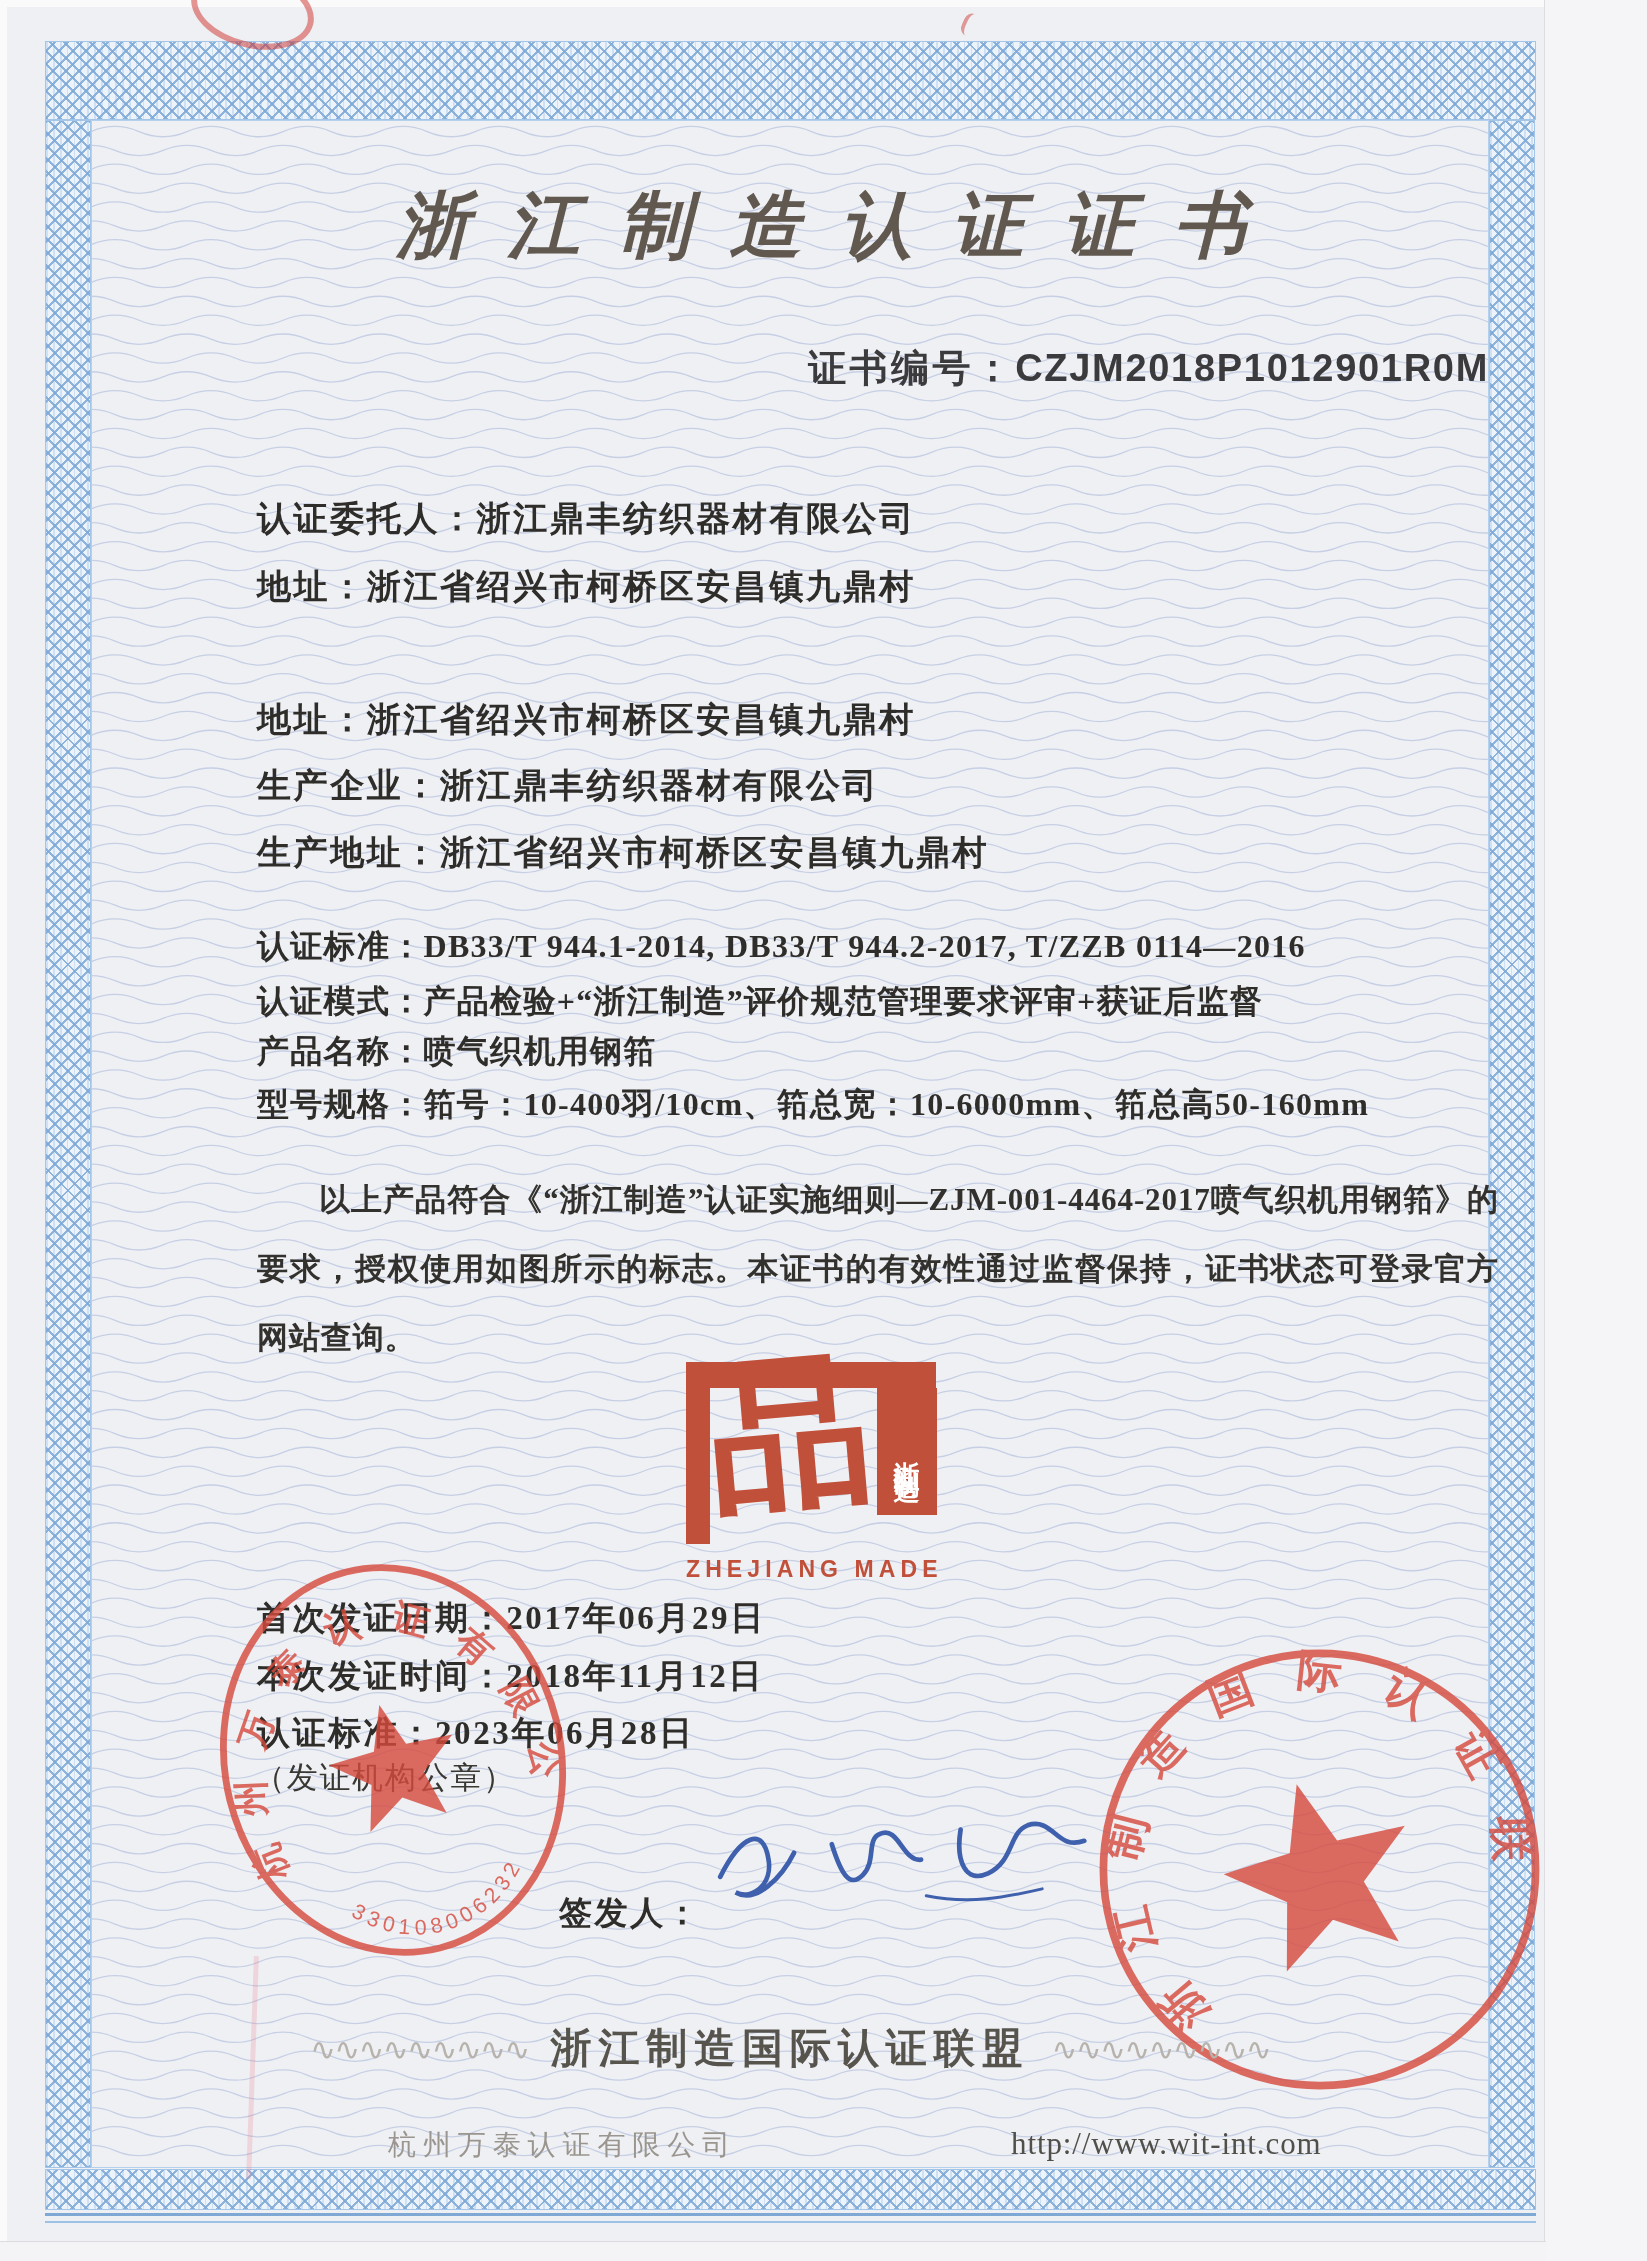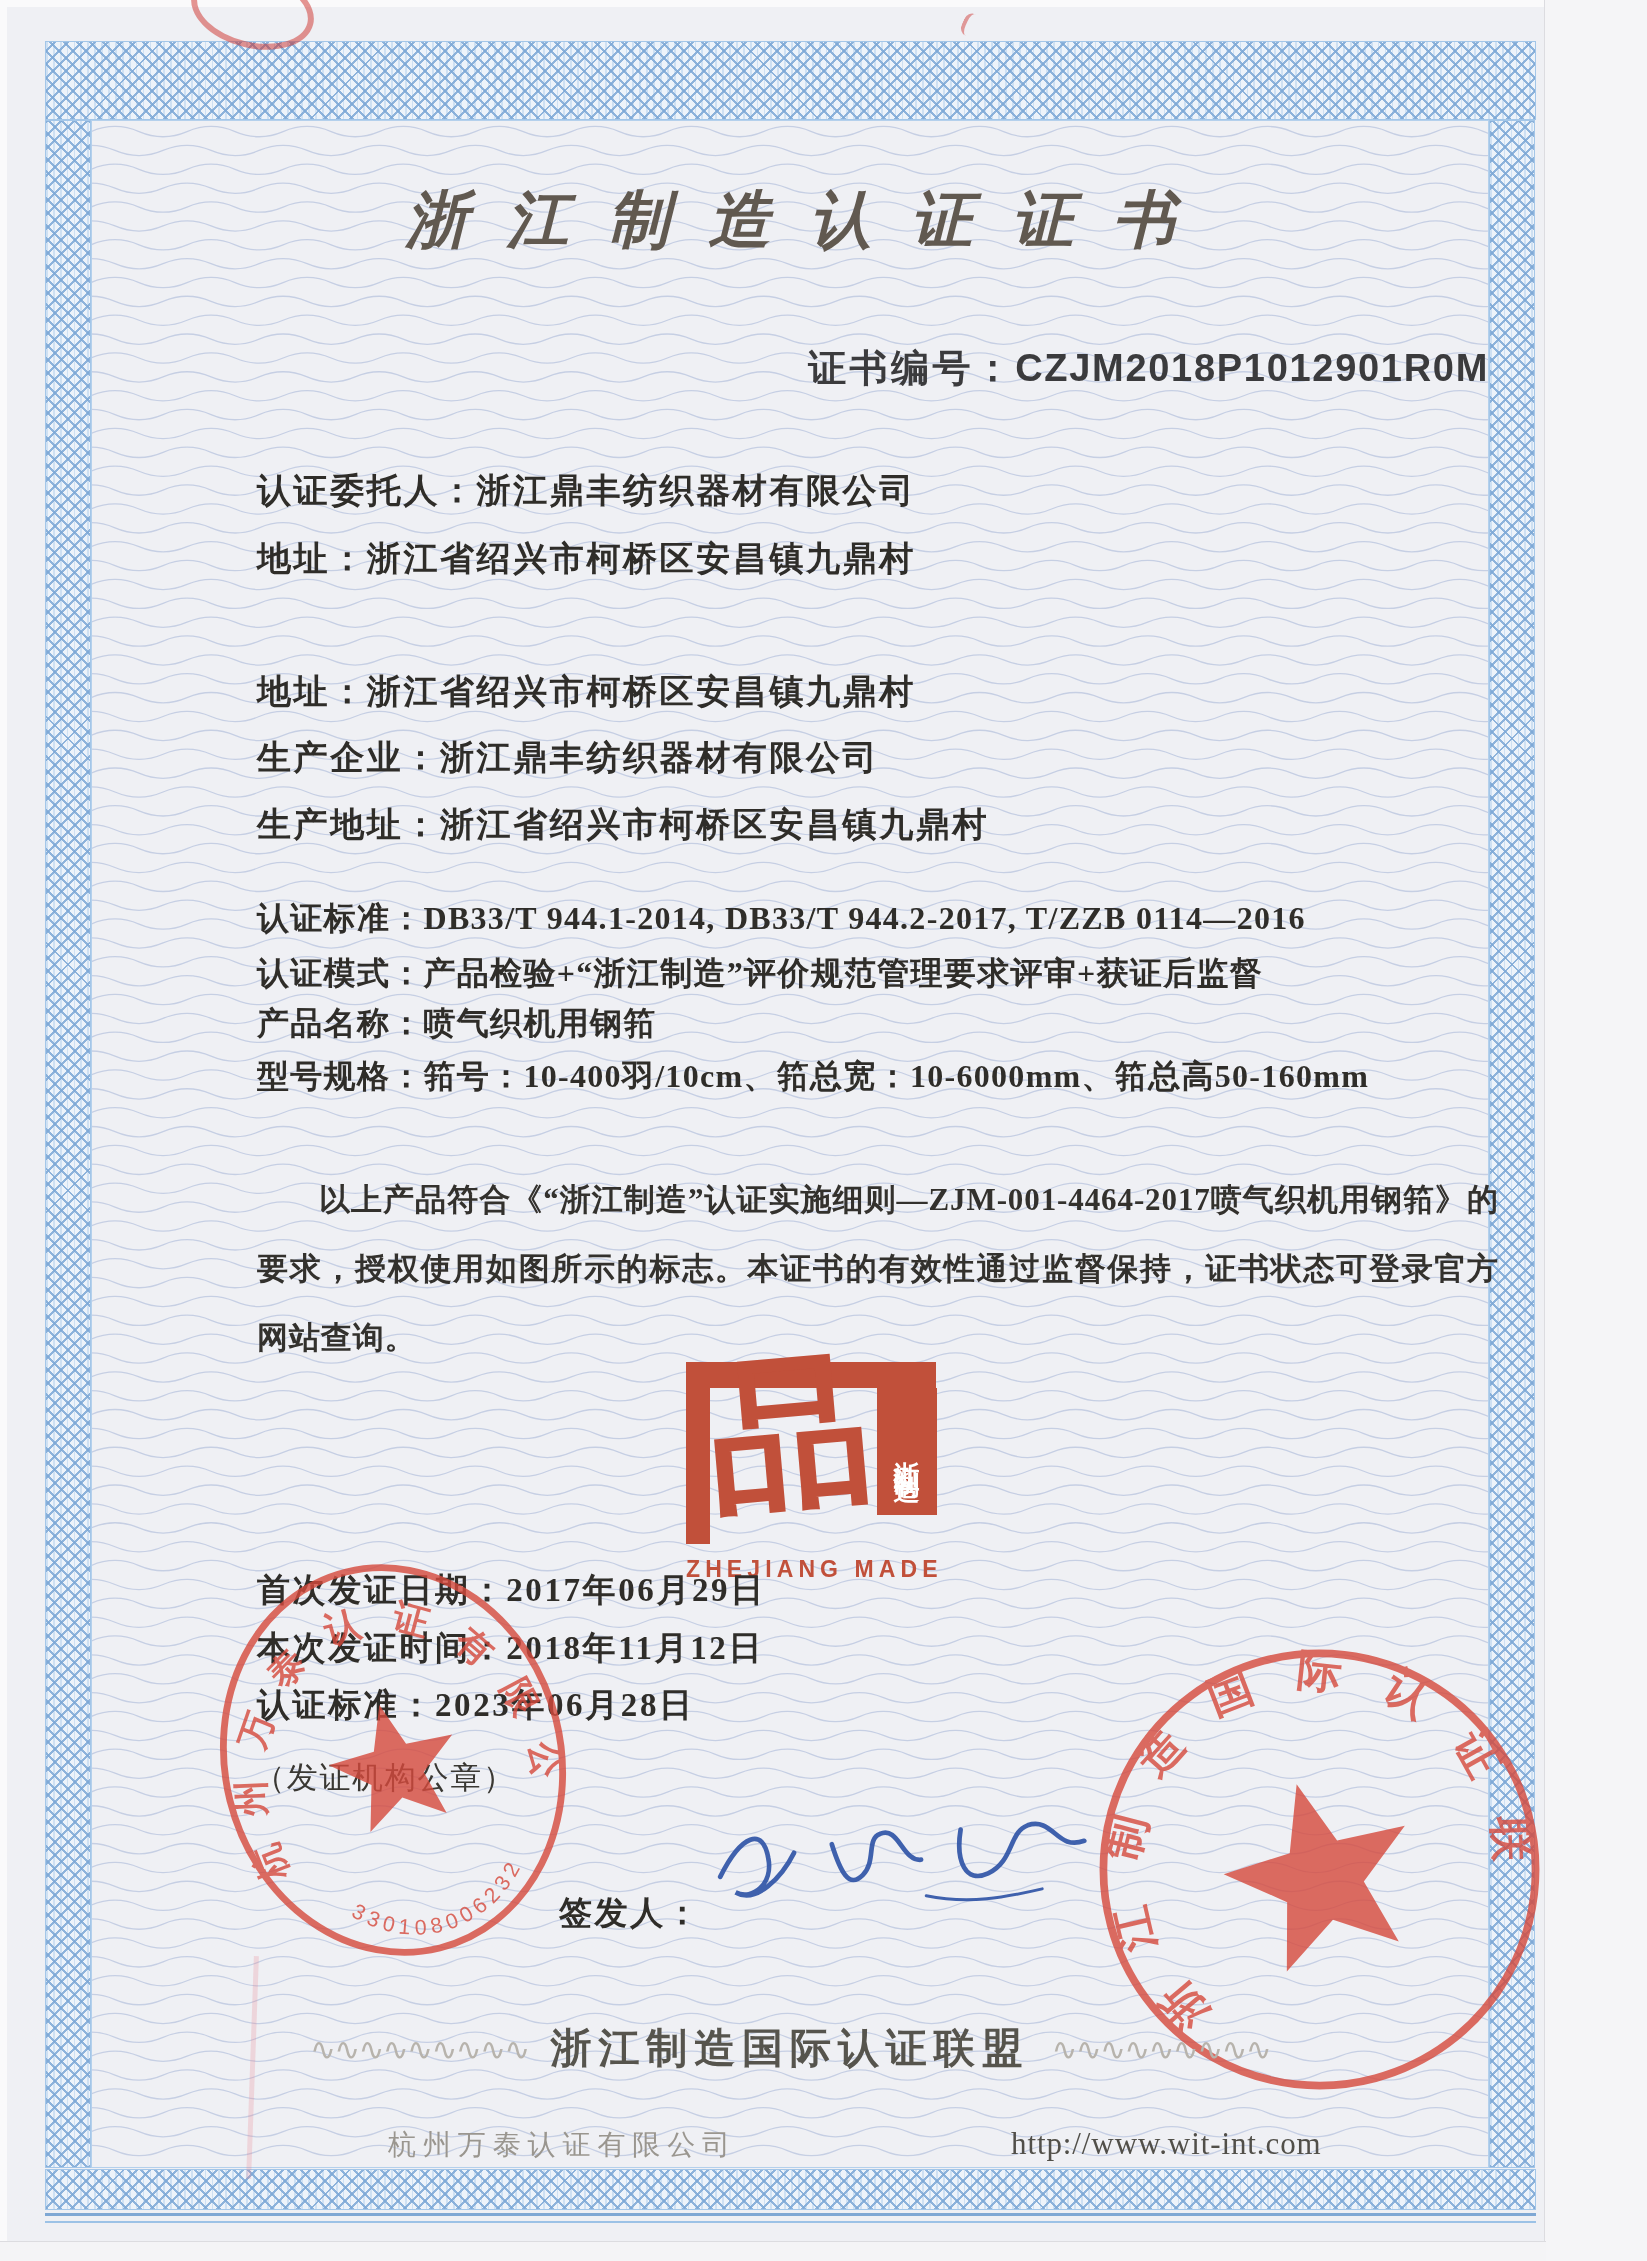--- a/index.html
+++ b/index.html
@@ -21,28 +21,28 @@
   .bd-left{left:45px;top:120px;width:46px;height:2048px;}
   .bd-right{left:1489px;top:120px;width:46px;height:2048px;}
   .bd-line1{position:absolute;left:45px;top:2213px;width:1491px;height:3.4px;background:#7fa8d4;}
   .bd-line2{position:absolute;left:45px;top:2221px;width:1491px;height:1.7px;background:#9cc2e6;}
   .inner-edge{position:absolute;left:91px;top:120px;width:1398px;height:2048px;border:0.9px solid #b4d0ec;box-sizing:border-box;}
 
   .waves{position:absolute;left:91px;top:121px;width:1398px;height:2047px;opacity:.8;}
 
   
   .cert-title{position:absolute;left:91px;top:178px;width:1398px;text-align:center;
-      font-size:62px;font-weight:bold;font-style:italic;letter-spacing:39px;color:#615950;
-      font-family:"DejaVu Serif",serif;white-space:nowrap;text-indent:39px;}
+      font-size:72px;font-weight:bold;font-style:italic;letter-spacing:39px;color:#615950;
+      font-family:"DejaVu Serif",serif;white-space:nowrap;text-indent:39px;padding-left:31px;}
   .cert-no{position:absolute;left:91px;top:343px;width:1398px;text-align:right;white-space:nowrap;
       font-size:38px;font-weight:bold;color:#3b3b3d;}
   .cert-no .lab{font-family:"Liberation Serif",serif;letter-spacing:3.4px;}
   .cert-no .num{font-family:"Liberation Sans",sans-serif;letter-spacing:1.7px;}
 
-  .line{position:absolute;left:257px;white-space:nowrap;color:#2f2d29;font-weight:bold;}
+  .line{position:absolute;left:257px;white-space:nowrap;color:#2f2d29;font-weight:bold;margin-top:28px;}
   .f{font-size:34px;letter-spacing:2.6px;}
   .d{font-size:32px;letter-spacing:1.3px;}
 
   .statement{position:absolute;left:257px;top:1165px;width:1242px;font-size:31px;line-height:69px;
       color:#33312d;text-indent:2em;text-align:justify;letter-spacing:0.9px;font-weight:600;}
 
   
   .logo{position:absolute;left:686px;top:1362px;width:254px;height:230px;}
   .logo-frame{position:absolute;left:0;top:0;width:250px;height:182px;box-sizing:border-box;
       border-top:26px solid #c1503a;border-left:24px solid #c1503a;}

